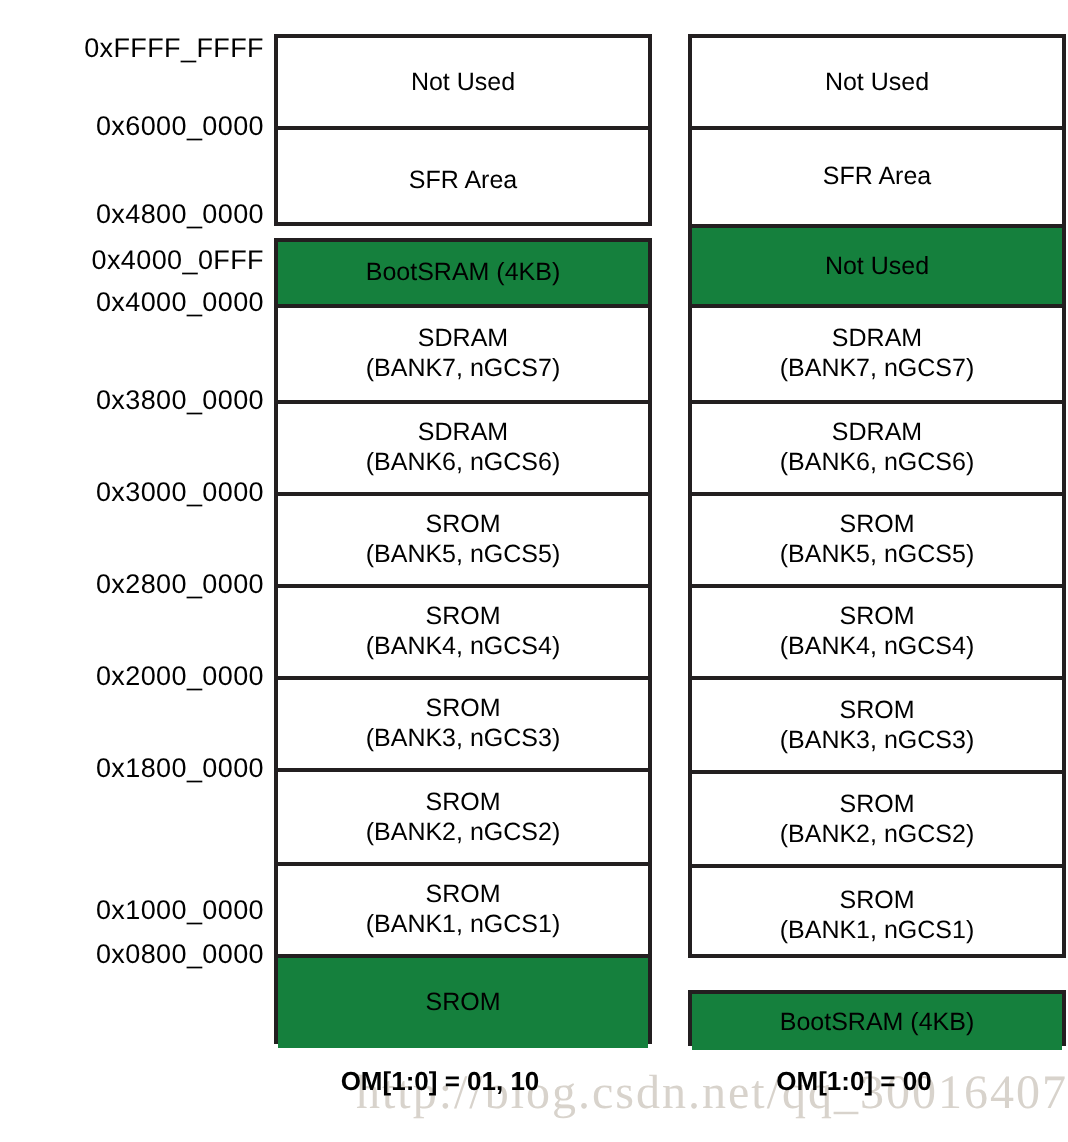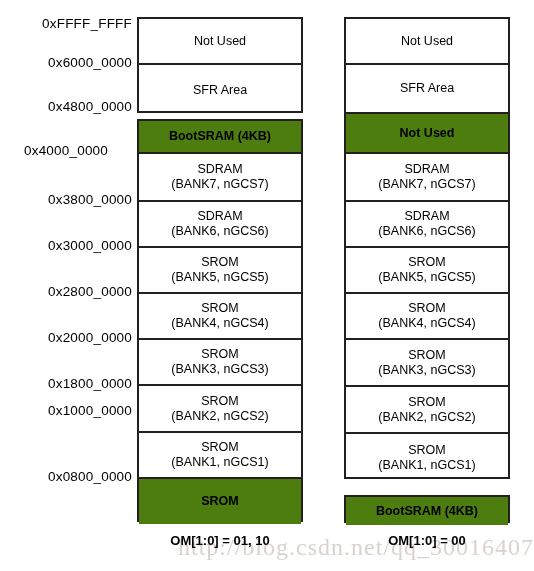--- a/index.html
+++ b/index.html
@@ -53,21 +53,21 @@
     position: absolute;
     top: 0;
     width: 166px;
   }
   #column-left  { left: 137px; }
   #column-right { left: 344px; }
 
   .group {
     position: absolute;
     left: 0;
-    width: 166px;
+    width: 189px;
     box-sizing: border-box;
     border: 2px solid #231f20;
     background: #ffffff;
   }
 
   .mem-block {
     box-sizing: border-box;
     width: 100%;
     border-bottom: 2px solid #231f20;
     display: flex;
@@ -75,21 +75,21 @@
     align-items: center;
     justify-content: center;
     text-align: center;
     font-size: 12.5px;
     line-height: 15px;
     color: #000000;
     overflow: hidden;
   }
   .mem-block:last-child { border-bottom: none; }
   .mem-block .l1, .mem-block .l2 { display: block; white-space: nowrap; }
-  .mem-block.shaded { background: #4d7c0f; font-weight: bold; }
+  .mem-block.shaded { background: #15803d; }
 
   
   .caption {
     position: absolute;
     text-align: center;
     font-size: 13px;
     font-weight: bold;
     white-space: nowrap;
     color: #000000;
     z-index: 3;
@@ -113,27 +113,28 @@
 </style>
 </head>
 <body>
 
 <div id="diagram">
 
   <div class="addr-list" id="address-gutter">
       <div class="addr-label" style="top: 24px;">0xFFFF_FFFF</div>
       <div class="addr-label" style="top: 63px;">0x6000_0000</div>
       <div class="addr-label" style="top: 107px;">0x4800_0000</div>
-      <div class="addr-label" style="top: 151px; text-align: center;">0x4000_0000</div>
+      <div class="addr-label" style="top: 130px;">0x4000_0FFF</div>
+      <div class="addr-label" style="top: 151px;">0x4000_0000</div>
       <div class="addr-label" style="top: 200px;">0x3800_0000</div>
       <div class="addr-label" style="top: 246px;">0x3000_0000</div>
       <div class="addr-label" style="top: 292px;">0x2800_0000</div>
       <div class="addr-label" style="top: 338px;">0x2000_0000</div>
       <div class="addr-label" style="top: 384px;">0x1800_0000</div>
-      <div class="addr-label" style="top: 411px;">0x1000_0000</div>
+      <div class="addr-label" style="top: 455px;">0x1000_0000</div>
       <div class="addr-label" style="top: 477px;">0x0800_0000</div>
     </div>
 
   <div class="column" id="column-left">
       <div class="group" style="top: 17px; height: 96px;">
         <div class="mem-block" style="height: 46px;">
           <span class="l1">Not Used</span>
         </div>
         <div class="mem-block" style="height: 50px;">
           <span class="l1">SFR Area</span>

